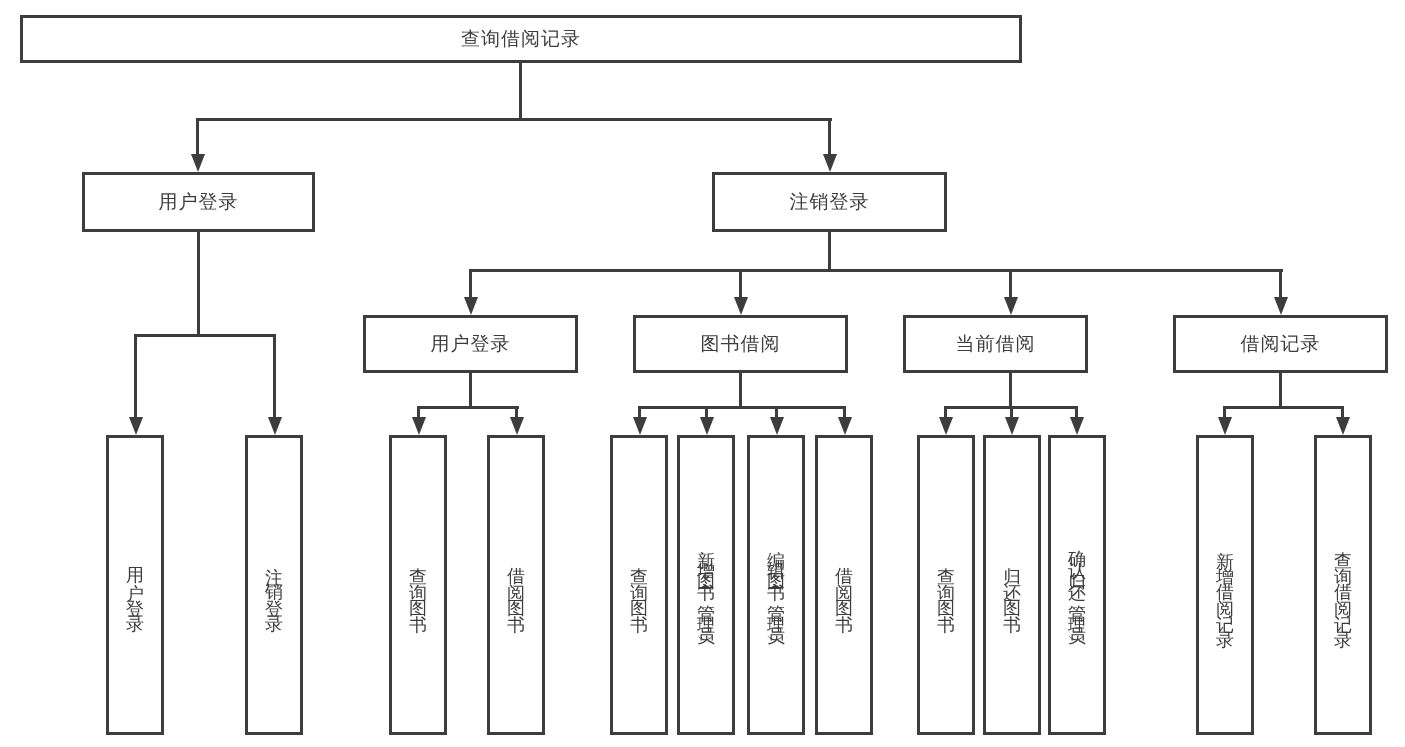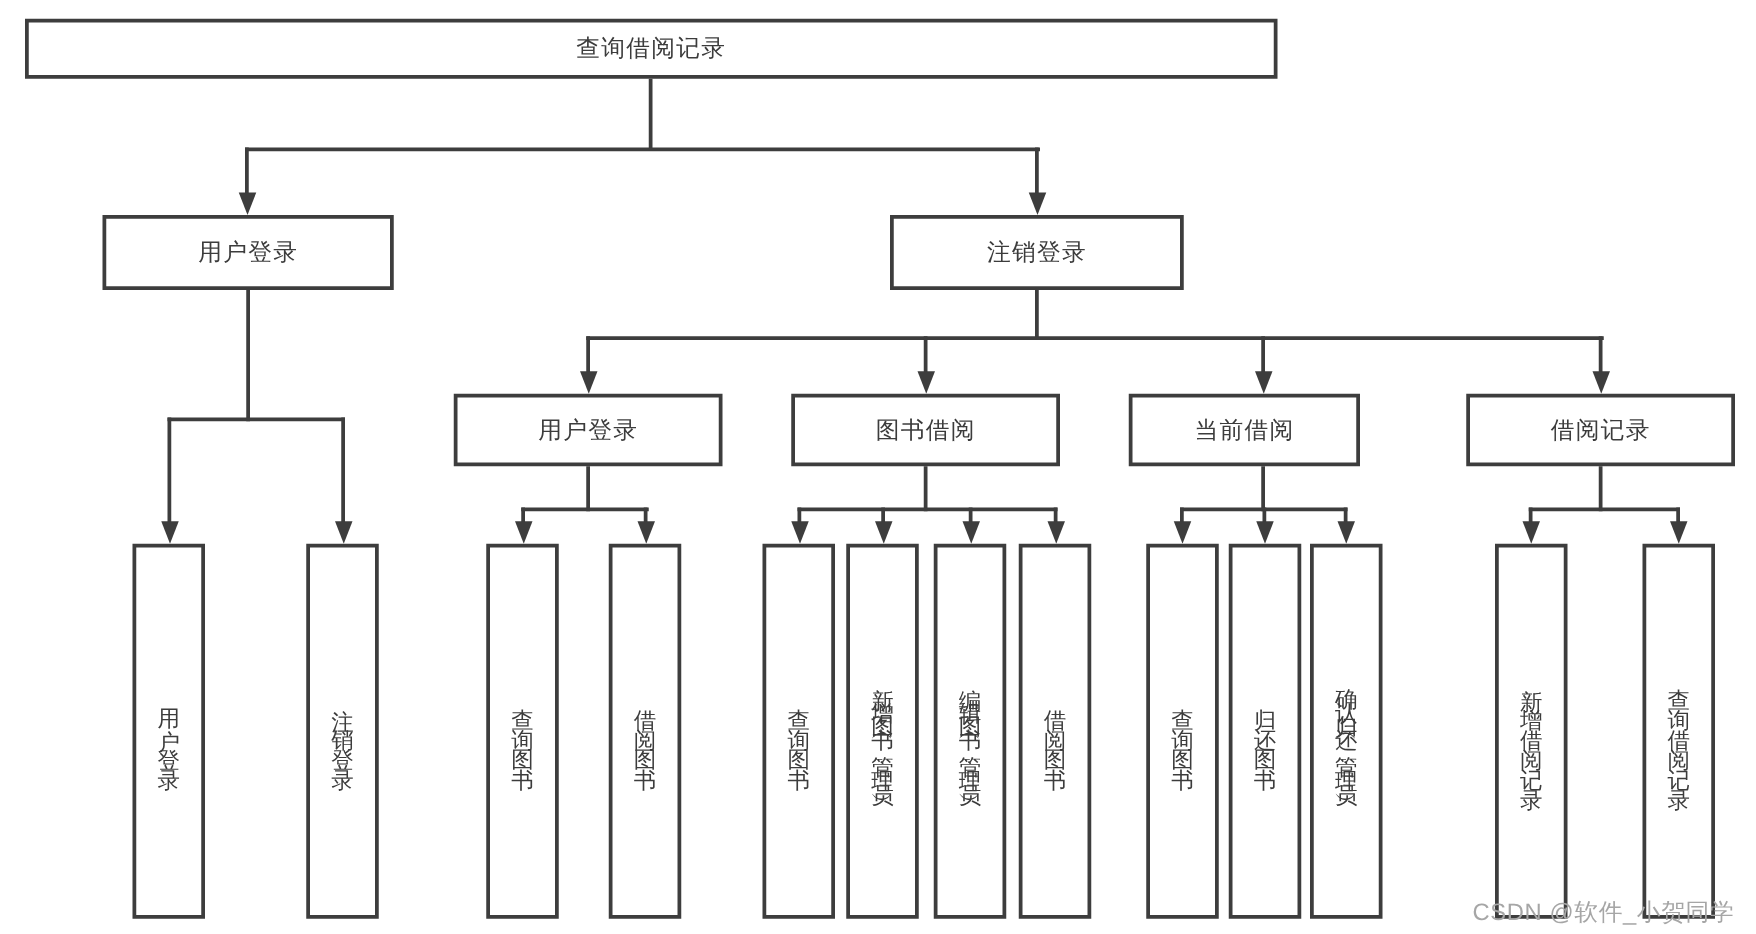--- a/index.html
+++ b/index.html
@@ -161,15 +161,14 @@
     <span>确认归还（管理员）</span>
   </div>
 
   <div class="leaf" style="left:1196px;top:435px;width:58px;height:300px;">
     <span>新增借阅记录</span>
   </div>
   <div class="leaf" style="left:1314px;top:435px;width:58px;height:300px;">
     <span>查询借阅记录</span>
   </div>
 
-  <div class="watermark">CSDN @软件_小贺同学</div>
 
 </div>
 
 </body></html>

